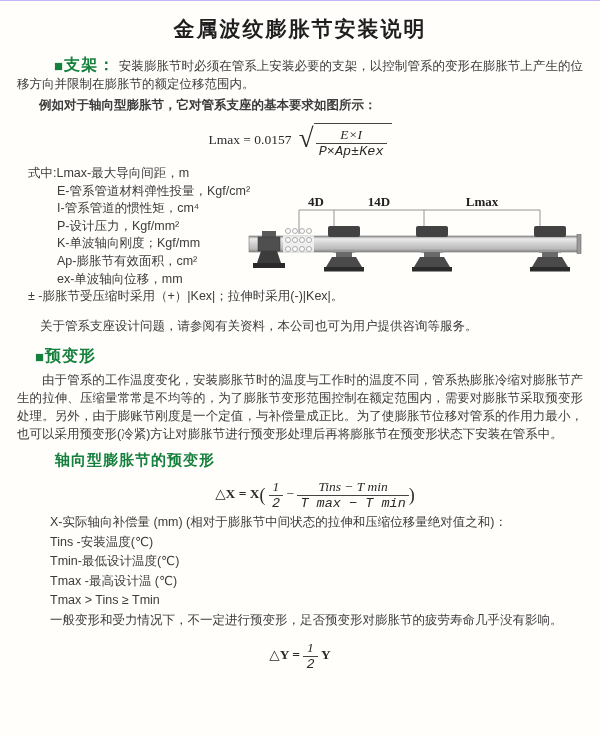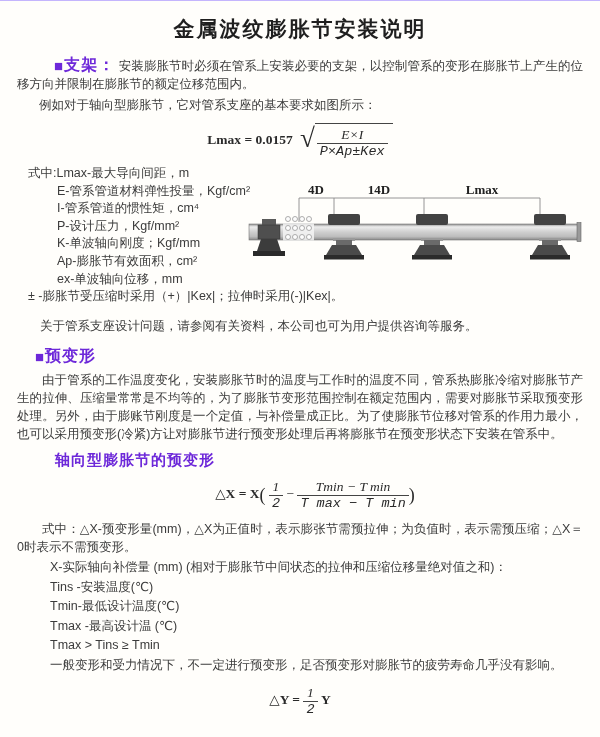--- a/index.html
+++ b/index.html
@@ -7,49 +7,49 @@
     width:600px;height:737px;background:#fffefb;
     font-family:"Liberation Sans","DejaVu Sans",sans-serif;
     color:#3b3b3b;overflow:hidden;
   }
   .page{position:relative;width:600px;height:737px;border-top:1px solid #c4b5fd;}
   .title{
     text-align:center;padding-top:14px;font-size:21px;font-weight:bold;
     color:#1f1f1f;letter-spacing:2px;
   }
   .para{margin:0 17px;font-size:12.5px;line-height:18px;text-align:justify;}
-  .accent{color:#6d28d9;}
+  .accent{color:#15803d;}
   .sq{font-size:15px;vertical-align:-1px;}
   .inline-head{font-size:16px;font-weight:bold;letter-spacing:1px;}
   .p-support{margin-top:13px;text-indent:37px;}
-  .p-example{margin-top:3px;text-indent:22px;}
+  .p-example{margin-top:3px;text-indent:22px;font-weight:bold;}
   
   .formula{
     text-align:center;font-family:"Liberation Serif","DejaVu Serif",serif;
     font-size:13.5px;color:#2a2a2a;
   }
   .f1{margin-top:9px;}
-  .f1 .lhs{font-weight:bold;}
+  .f1 .lhs{font-weight:normal;}
   .frac{display:inline-block;vertical-align:middle;text-align:center;line-height:1.15;font-style:italic;}
   .frac .top{display:block;border-bottom:1px solid #444;padding:0 3px;}
   .frac .bot{display:block;padding:0 3px;font-family:Liberation Mono, monospace;}
   .sqrt{display:inline-flex;align-items:flex-start;vertical-align:middle;margin-left:4px;}
   .sqrt-sign{font-size:27px;line-height:0.9;font-weight:normal;transform:translateY(3px);}
   .sqrt-body{border-top:1.5px solid #444;padding:3px 5px 0 2px;}
   .f2{margin-top:9px;margin-left:30px;}
   .f2 .lhs,.f3 .lhs{font-weight:bold;}
   .paren{font-size:18px;vertical-align:middle;}
   .f3{margin-top:10px;}
   
   .defs{margin:6px 0 0 28px;font-size:12.5px;line-height:17.6px;}
   .def{padding-left:29px;}
   .def.flush{padding-left:0;}
   .def.small-indent{padding-left:12px;margin-top:12px;}
   
-  .diagram{position:absolute;left:247px;top:180px;width:353px;height:98px;}
+  .diagram{position:absolute;left:247px;top:192px;width:353px;height:98px;}
   
   .section-head{margin:11px 16px 0 35px;font-size:16px;font-weight:bold;letter-spacing:1px;}
   .sub-head{margin:8px 16px 0 55px;font-size:15px;font-weight:bold;letter-spacing:1px;}
   .sub-head2{margin:8px 0 0 40px;font-size:16px;font-weight:bold;letter-spacing:1px;}
   .p-body{margin-top:4px;text-indent:2em;}
   .p-exp{margin-top:9px;text-indent:2em;}
   .notes{margin:2px 0 0 50px;font-size:12.5px;line-height:19.5px;}
   .remark{margin:0 17px 0 50px;font-size:12.5px;line-height:19.5px;}
 </style>
 </head>
@@ -173,26 +173,25 @@
   <div class="sub-head accent">轴向型膨胀节的预变形</div>
 
   <div class="formula f2">
     <span class="lhs">△X = X</span><span class="paren">(</span>
     <span class="frac">
       <span class="top">1</span>
       <span class="bot">2</span>
     </span>
     <span>−</span>
     <span class="frac">
-      <span class="top">Tmin − T min</span>
+      <span class="top">Tins − T min</span>
       <span class="bot">T max − T min</span>
     </span><span class="paren">)</span>
   </div>
 
-  <div class="para p-exp">式中：△X-预变形量(mm)，△X为正值时，表示膨张节需预拉伸；为负值时，表示需预压缩；△X＝0时表示不需预变形。</div>
 
   <div class="notes">
     <div>X-实际轴向补偿量 (mm) (相对于膨胀节中间状态的拉伸和压缩位移量绝对值之和)：</div>
     <div>Tins -安装温度(℃)</div>
     <div>Tmin-最低设计温度(℃)</div>
     <div>Tmax -最高设计温 (℃)</div>
     <div>Tmax &gt; Tins ≥ Tmin</div>
   </div>
   <div class="remark">一般变形和受力情况下，不一定进行预变形，足否预变形对膨胀节的疲劳寿命几乎没有影响。</div>
 

